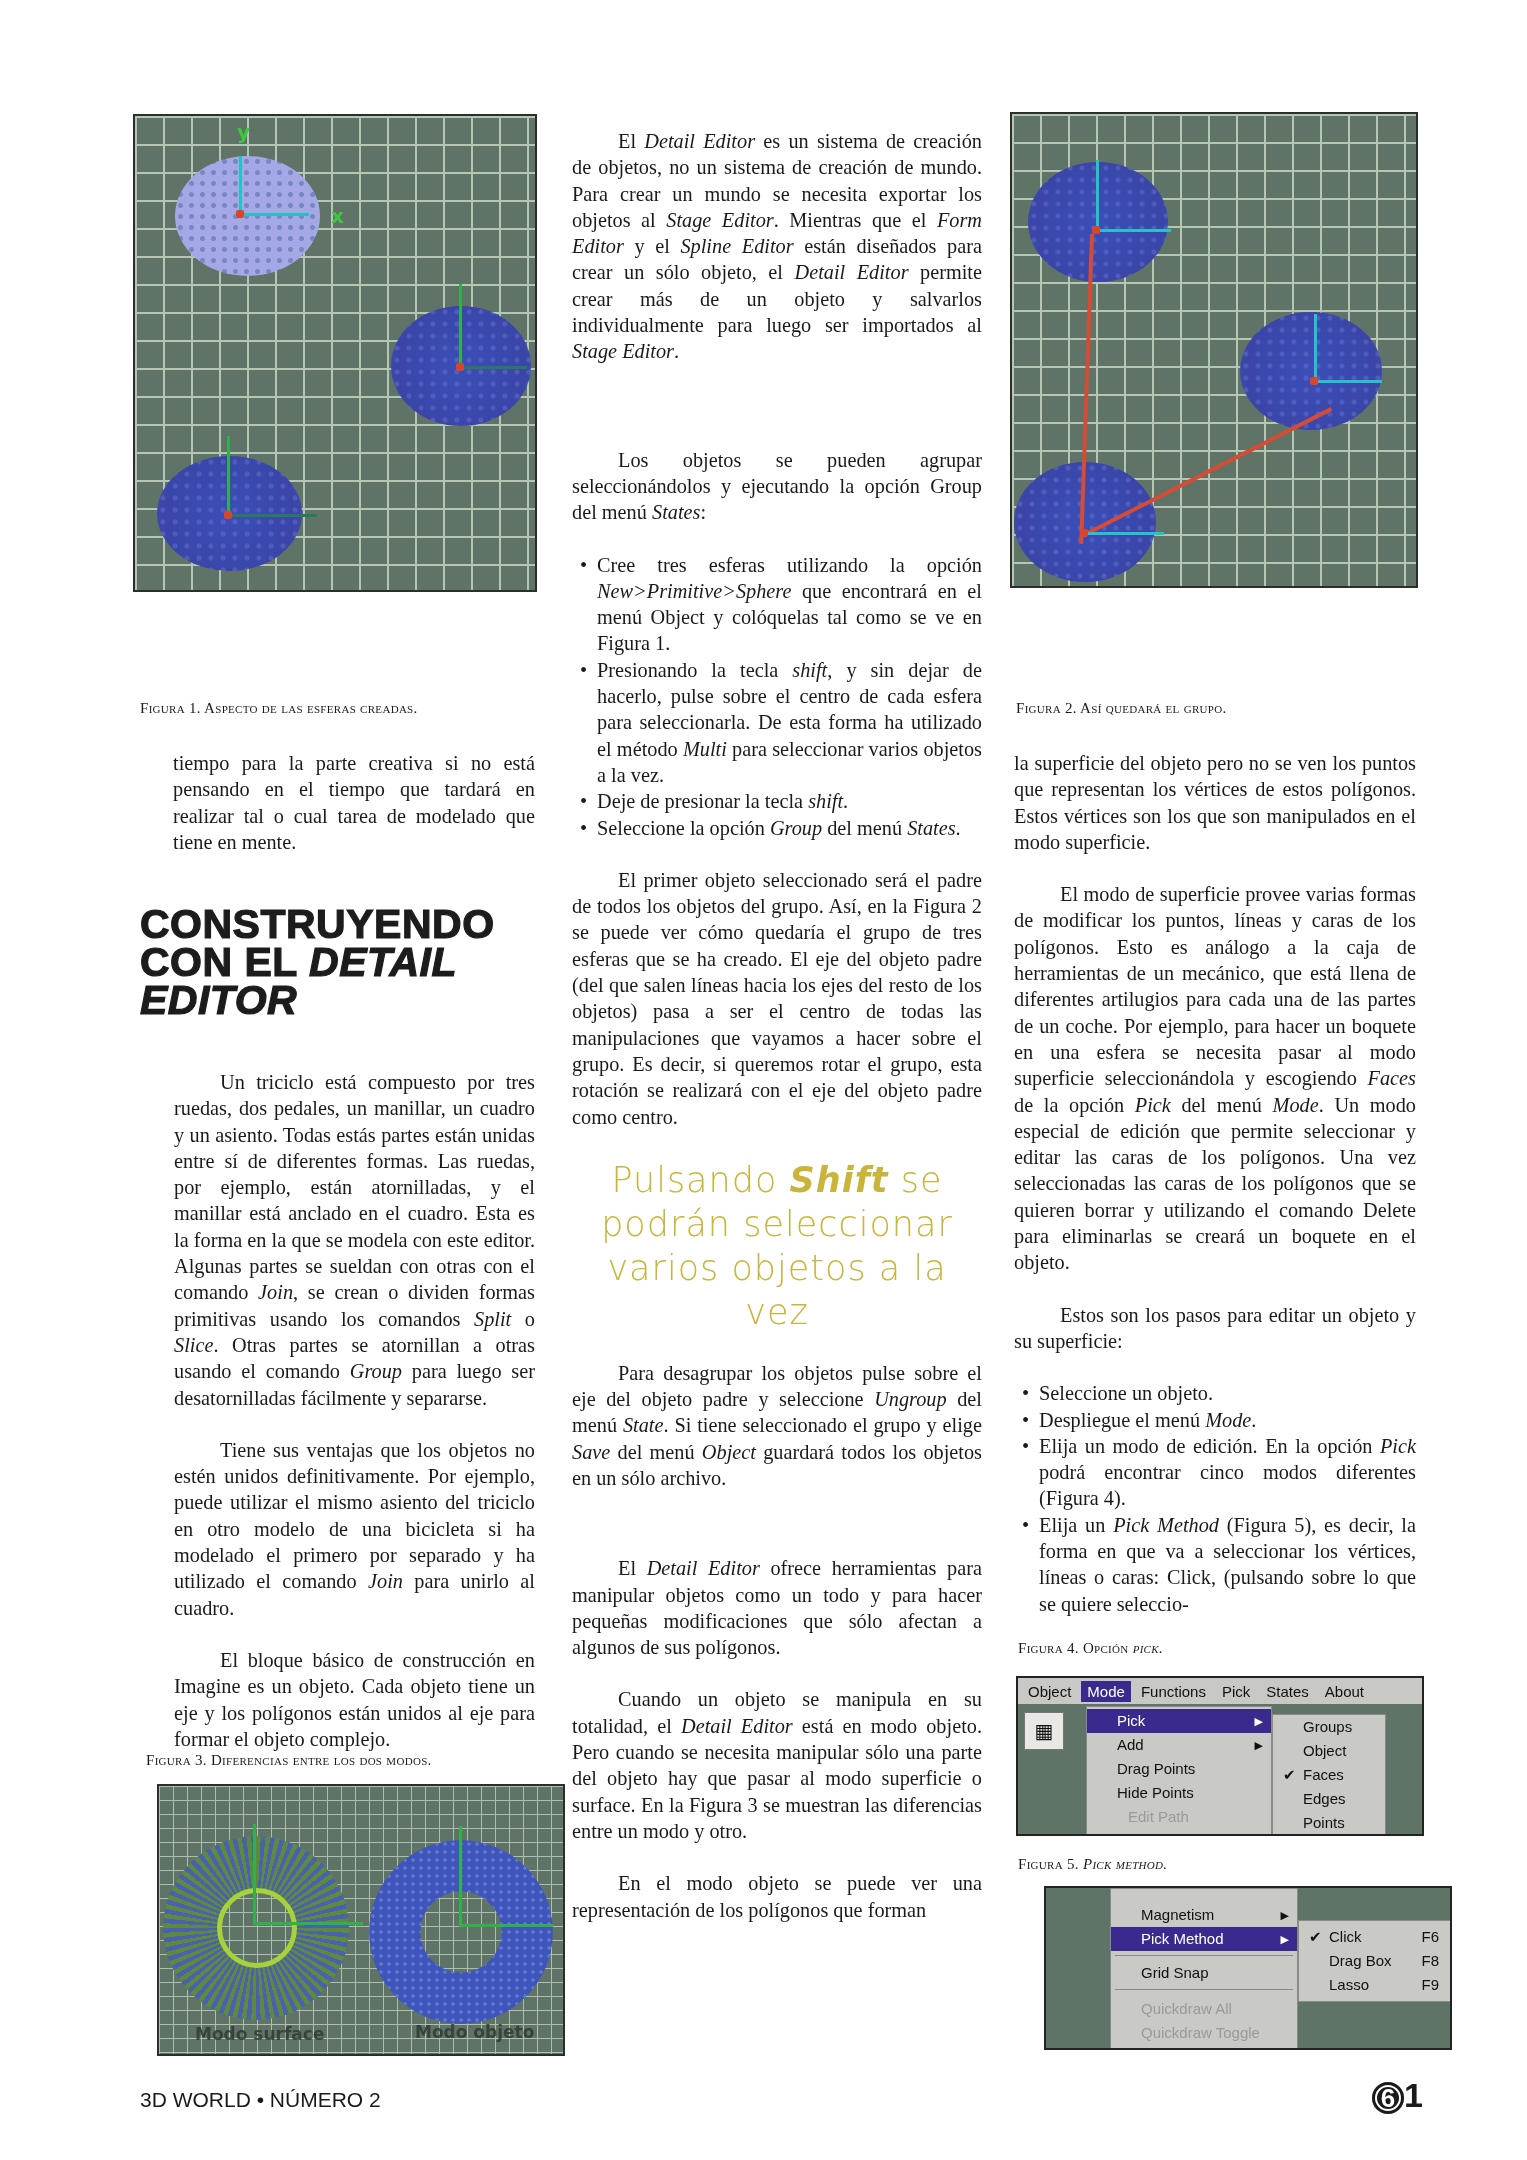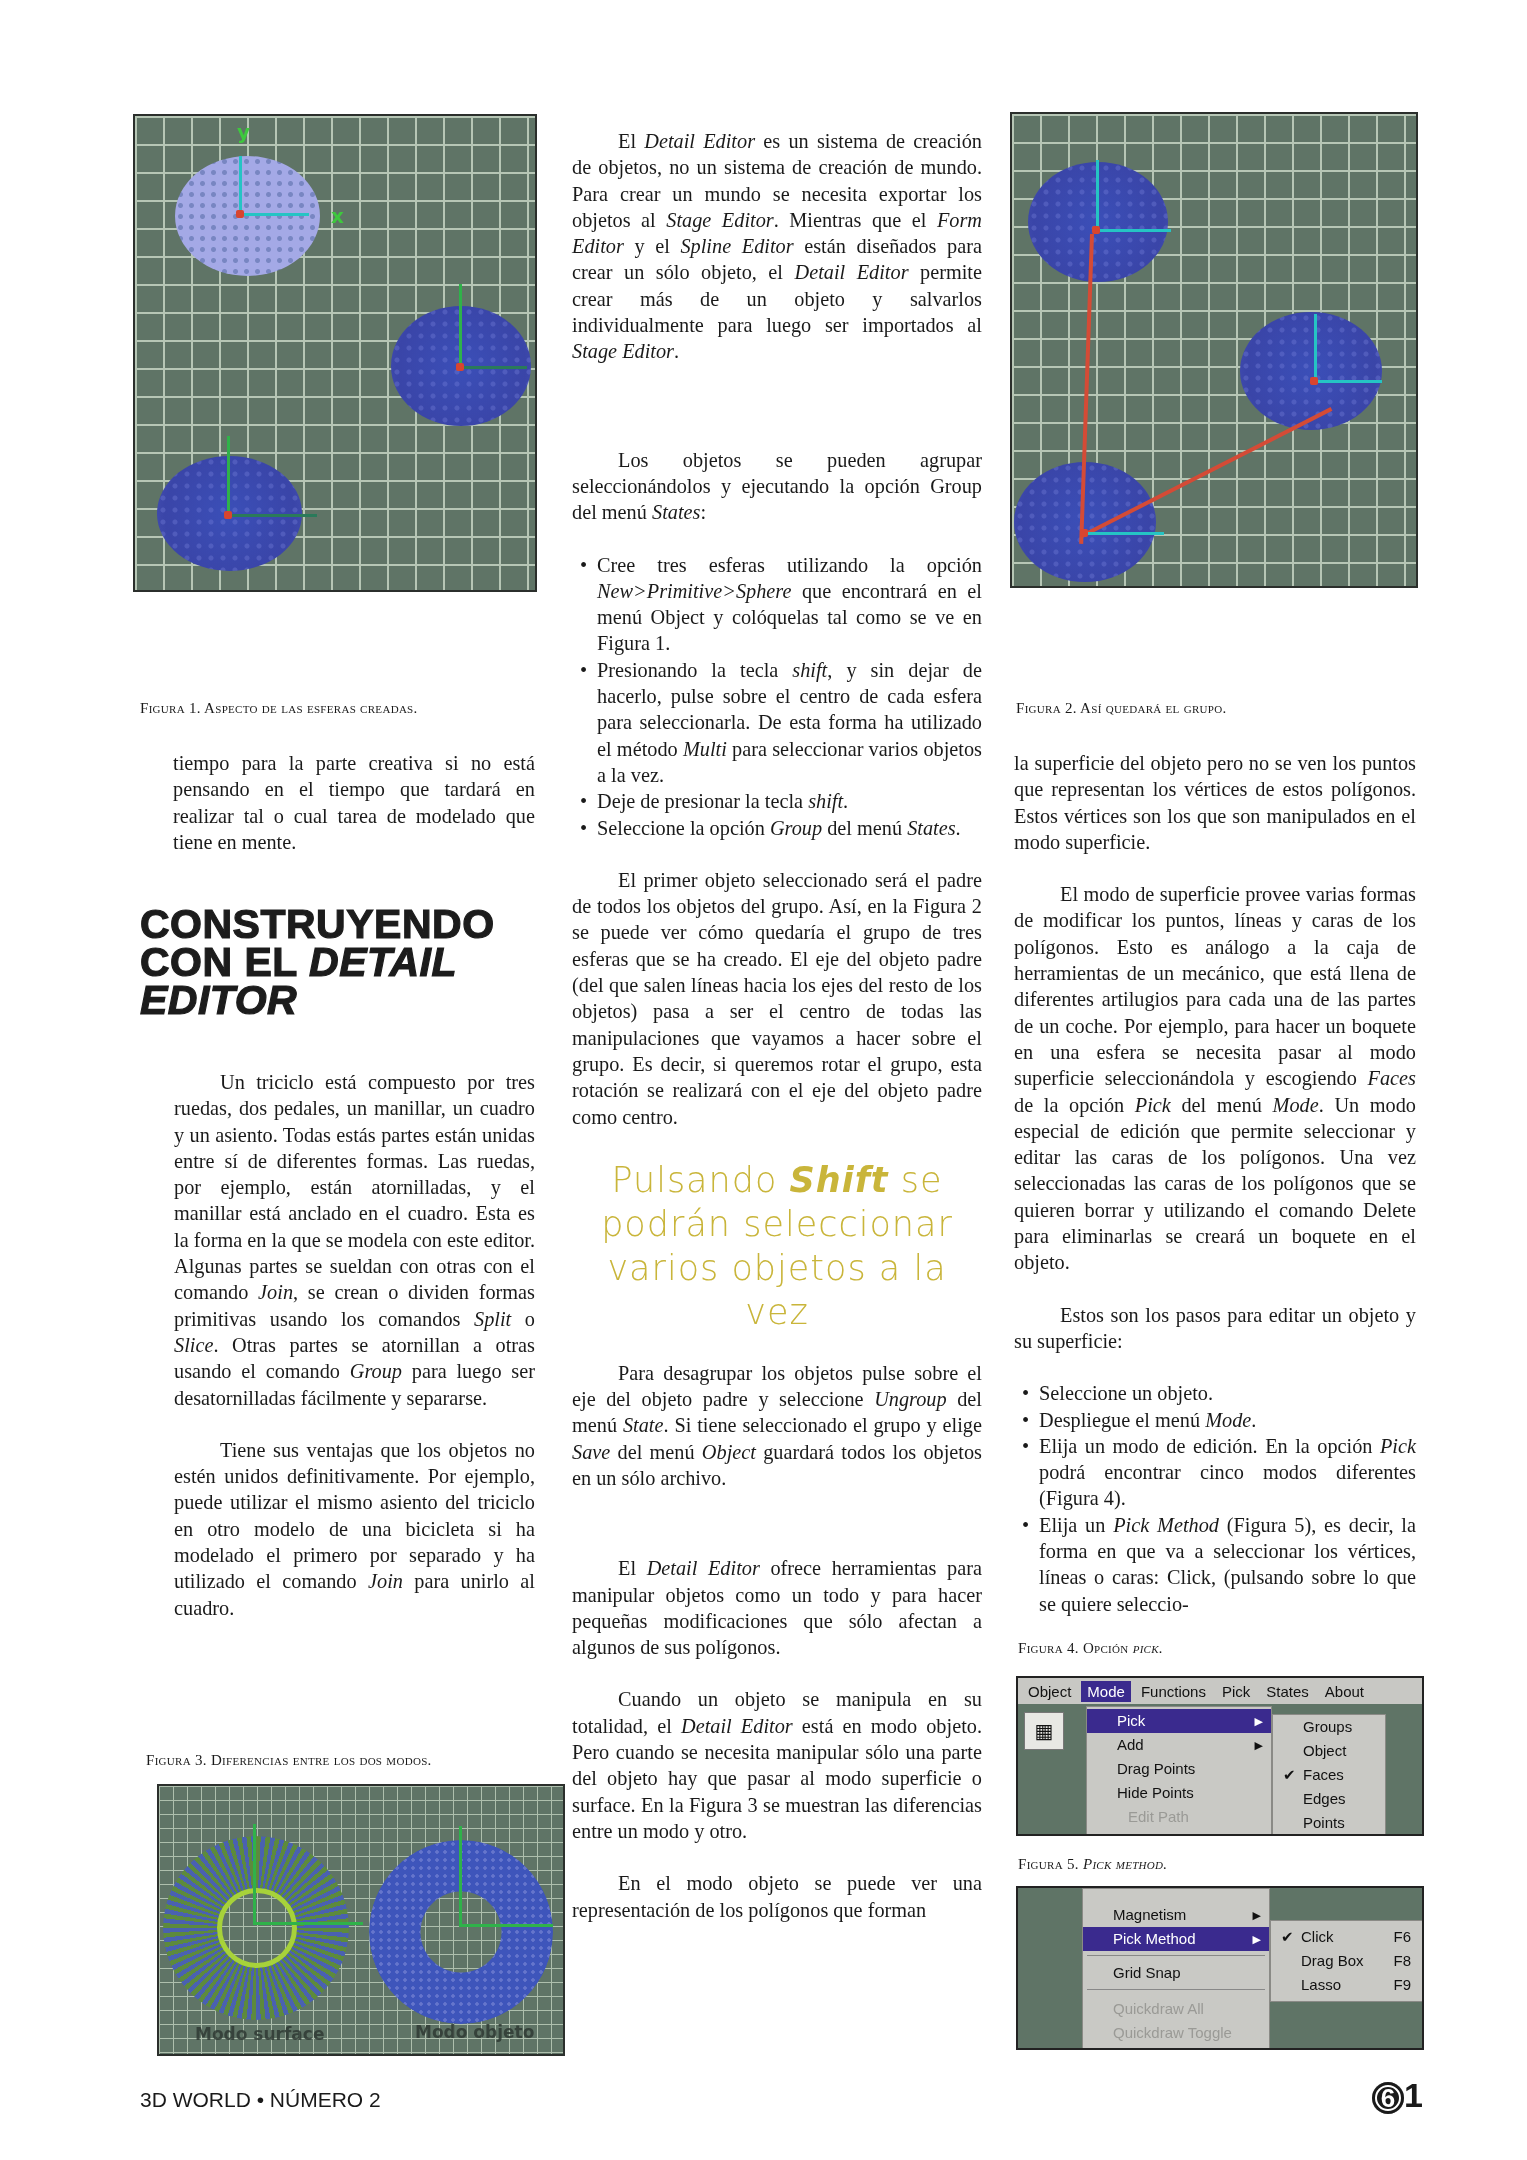--- a/index.html
+++ b/index.html
@@ -97,20 +97,21 @@
   <div style="height:50px;"></div>
   <div style="padding-left:34px;">
     <p class="p indent">
       <span>Un triciclo está compuesto por tres ruedas, dos pedales, un manillar, un cuadro y un asiento. Todas estás partes están unidas entre sí de diferentes formas. Las ruedas, por ejemplo, están atornilladas, y el manillar está anclado en el cuadro. Esta es la forma en la que se modela con este editor. Algunas partes se sueldan con otras con el comando </span><i>Join</i><span>, se crean o dividen formas primitivas usando los comandos </span><i>Split</i><span> o </span><i>Slice</i><span>. Otras partes se atornillan a otras usando el comando </span><i>Group</i><span> para luego ser desatornilladas fácilmente y separarse.</span>
     </p>
     <div class="gap"></div>
     <p class="p indent">
       <span>Tiene sus ventajas que los objetos no estén unidos definitivamente. Por ejemplo, puede utilizar el mismo asiento del triciclo en otro modelo de una bicicleta si ha modelado el primero por separado y ha utilizado el comando </span><i>Join</i><span> para unirlo al cuadro.</span>
     </p>
     <div class="gap"></div>
+    <p class="p indent">El bloque básico de construcción en Imagine es un objeto. Cada objeto tiene un eje y los polígonos están unidos al eje para formar el objeto complejo.</p>
   </div>
 </div>
 
 <p class="cap col" style="left:146px;top:1752px;">Figura 3. Diferencias entre los dos modos.</p>
 
 <div class="viewport vp-small" style="left:140px;top:1784px;width:404px;height:268px;margin-left:17px;">
   <div class="torus" style="left:4px;top:50px;width:186px;height:184px;
        background: repeating-conic-gradient(#5d8a3d 0 3deg, #4a61b0 3deg 6deg); -webkit-mask: radial-gradient(circle, transparent 36px, #000 37px); mask: radial-gradient(circle, transparent 36px, #000 37px);"></div>
   <div class="torus" style="left:58px;top:102px;width:70px;height:70px;border:5px solid #a7d23a;"></div>
   <div class="axis-v" style="left:94px;top:38px;height:100px;background:#2fb24a;"></div>
@@ -226,21 +227,21 @@
     <div class="mi" style="top:48px;"><span class="chk">✔</span><span>Faces</span></div>
     <div class="mi" style="top:72px;"><span>Edges</span></div>
     <div class="mi" style="top:96px;"><span>Points</span></div>
   </div>
 </div>
 
 <p class="cap col" style="left:1018px;top:1856px;">
   <span>Figura 5. </span><i>Pick method.</i>
 </p>
 
-<div class="menu-shot" style="left:1016px;top:1886px;width:404px;height:160px;">
+<div class="menu-shot" style="left:1044px;top:1886px;width:404px;height:160px;">
   <div class="dropdown" style="left:64px;top:0px;width:186px;height:162px;">
     <div class="mi" style="top:14px;"><span>Magnetism</span><span class="arr">▶</span></div>
     <div class="mi sel" style="top:38px;"><span>Pick Method</span><span class="arr">▶</span></div>
     <div style="position:absolute;left:4px;right:4px;top:66px;border-top:1px solid #888;"></div>
     <div class="mi" style="top:72px;"><span>Grid Snap</span></div>
     <div style="position:absolute;left:4px;right:4px;top:100px;border-top:1px solid #888;"></div>
     <div class="mi dis" style="top:108px;"><span>Quickdraw All</span></div>
     <div class="mi dis" style="top:132px;"><span>Quickdraw Toggle</span></div>
   </div>
   <div class="dropdown" style="left:252px;top:32px;width:152px;height:80px;">

